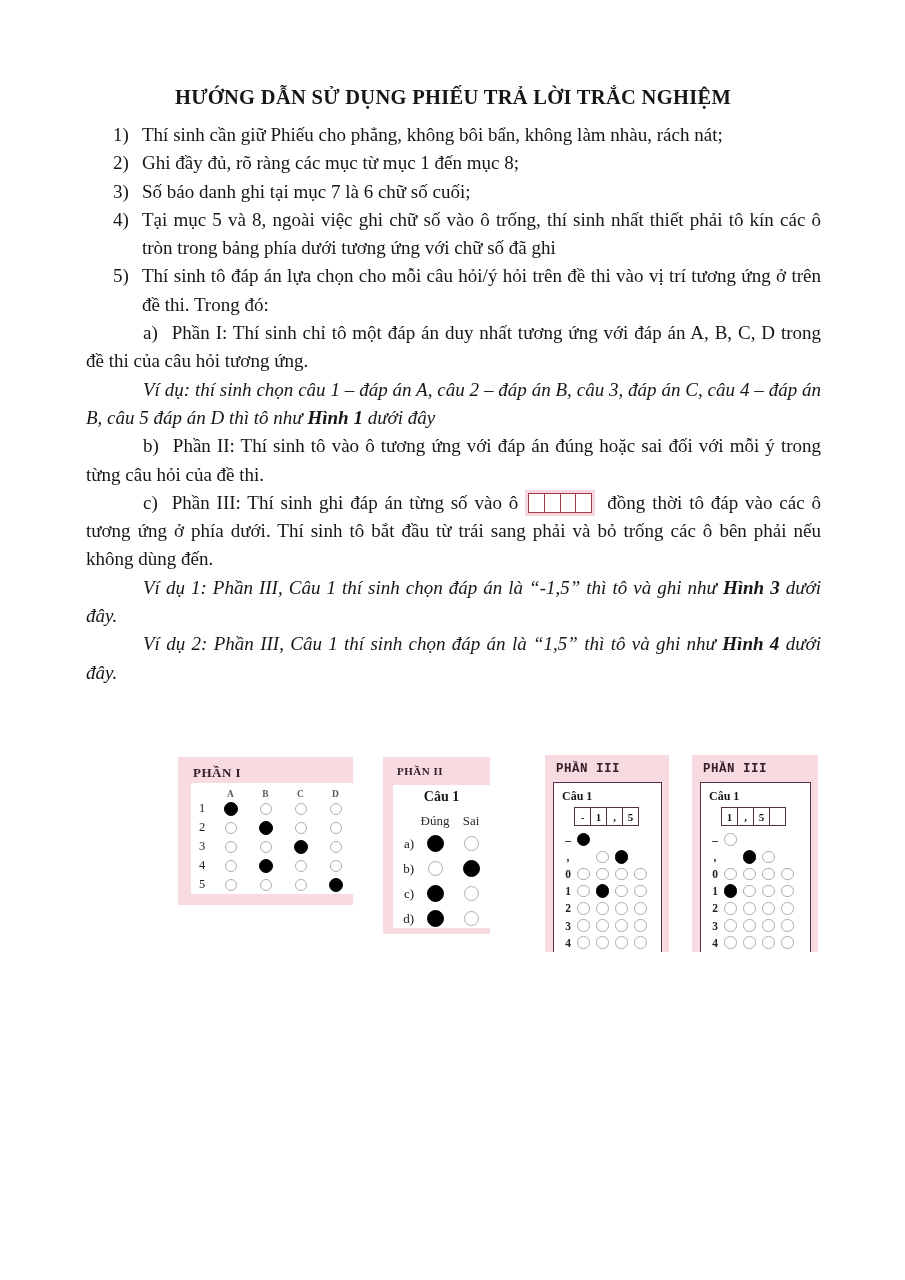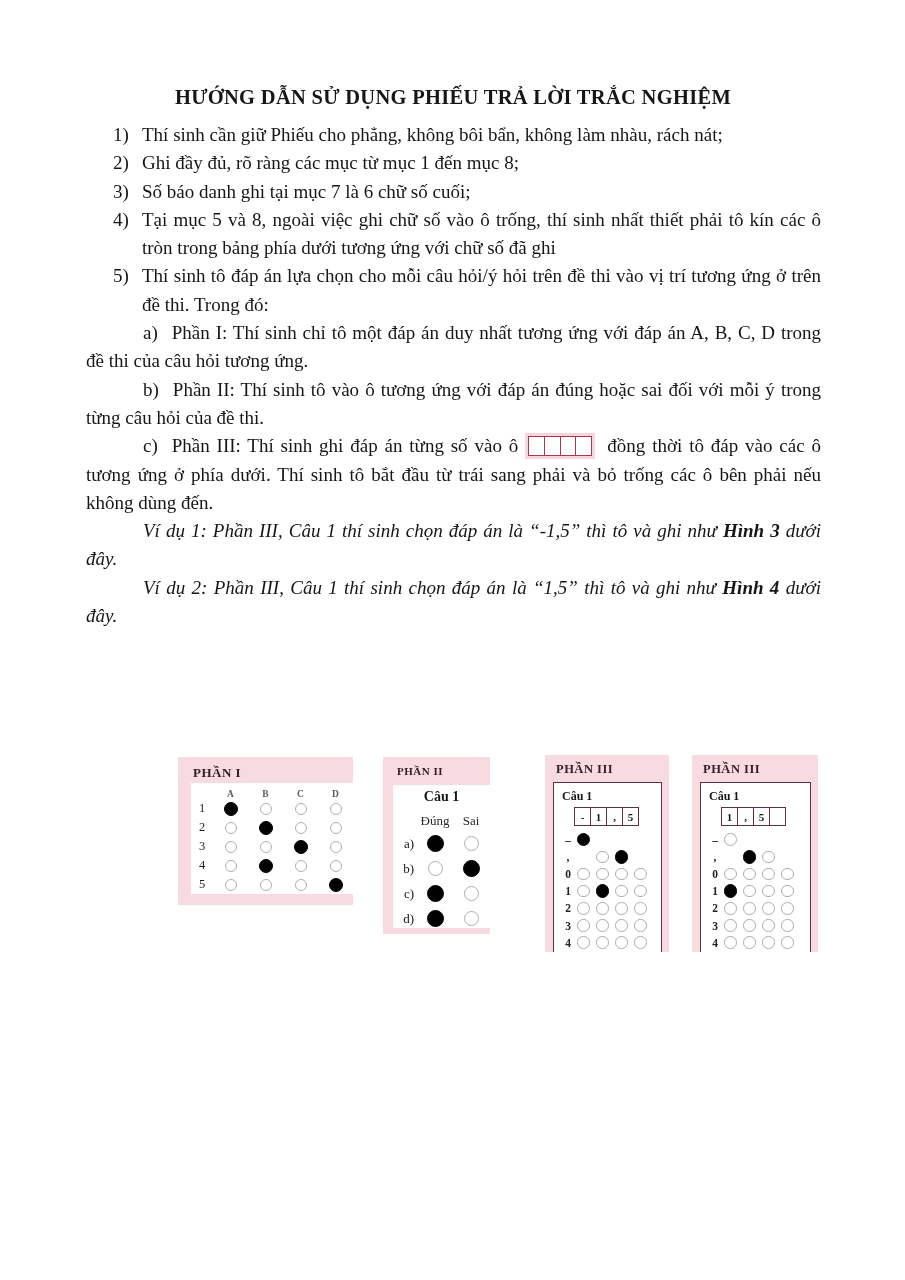--- a/index.html
+++ b/index.html
@@ -40,21 +40,21 @@
   .p2q{font-weight:bold;text-align:center;font-size:14px;margin-top:4px;height:22px;}
   .p2-head{display:flex;height:20px;align-items:center;}
   .p2-head .p2-lab{width:24px;}
   .p2-col{width:36px;text-align:center;font-size:13px;color:#2a2a2a;}
   .p2-row{display:flex;align-items:center;height:25px;}
   .p2-lab{width:24px;text-align:right;font-size:13px;padding-right:3px;box-sizing:border-box;}
   .p2-cell{width:36px;display:flex;justify-content:center;}
 
   #fig3{left:545px;top:755px;width:124px;height:293px;}
   #fig4{left:692px;top:755px;width:126px;height:293px;}
-  .figp3 .fhead{font-size:12.5px;padding:7px 0 0 11px;}
+  .figp3 .fhead{font-size:12.5px;padding:7px 0 0 11px;font-family:Liberation Mono, monospace;}
   .fpanel{position:absolute;left:8px;top:27px;right:7px;bottom:8px;border:1.5px solid #573048;background:#fff;padding:6px 0 0 8px;box-sizing:border-box;}
   .fq{font-weight:bold;font-size:12px;height:15px;}
   .ansbox{display:flex;margin:3px 0 5px 12px;}
   .acell{width:17px;height:19px;border:1px solid #573048;margin-left:-1px;display:flex;align-items:center;justify-content:center;font-size:11px;font-weight:bold;box-sizing:border-box;background:#fff;}
   .acell:first-child{margin-left:0;}
   .drow{display:flex;align-items:center;height:17.2px;}
   .dlab{width:12px;font-size:11.5px;font-weight:bold;text-align:center;color:#222;}
   .dslot{width:19px;display:flex;justify-content:center;}
 
   .bubble{width:12px;height:12px;border:1.5px solid #b5abb0;border-radius:50%;background:#fff;box-sizing:border-box;}
@@ -79,20 +79,21 @@
 
   <div class="content">
     <p class="li"><span class="num">1)</span><span>Thí sinh cần giữ Phiếu cho phẳng, không bôi bẩn, không làm nhàu, rách nát;</span></p>
     <p class="li"><span class="num">2)</span><span>Ghi đầy đủ, rõ ràng các mục từ mục 1 đến mục 8;</span></p>
     <p class="li"><span class="num">3)</span><span>Số báo danh ghi tại mục 7 là 6 chữ số cuối;</span></p>
     <p class="li"><span class="num">4)</span><span>Tại mục 5 và 8, ngoài việc ghi chữ số vào ô trống, thí sinh nhất thiết phải tô kín các ô tròn trong bảng phía dưới tương ứng với chữ số đã ghi</span></p>
     <p class="li"><span class="num">5)</span><span>Thí sinh tô đáp án lựa chọn cho mỗi câu hỏi/ý hỏi trên đề thi vào vị trí tương ứng ở trên đề thi. Trong đó:</span></p>
 
     <p class="sub"><span class="lbl">a)</span><span>Phần I: Thí sinh chỉ tô một đáp án duy nhất tương ứng với đáp án A, B, C, D trong đề thi của câu hỏi tương ứng.</span></p>
 
+    <p class="ex"><span>Ví dụ: thí sinh chọn câu 1 – đáp án A, câu 2 – đáp án B, câu 3, đáp án C, câu 4 – đáp án B, câu 5 đáp án D thì tô như </span><span class="figname">Hình 1</span><span> dưới đây</span></p>
 
     <p class="sub"><span class="lbl">b)</span><span>Phần II: Thí sinh tô vào ô tương ứng với đáp án đúng hoặc sai  đối với mỗi ý trong từng câu hỏi của đề thi.</span></p>
 
 
     <p class="sub"><span class="lbl">c)</span><span>Phần III: Thí sinh ghi đáp án từng số vào ô</span><span class="inline-box">
           <span class="ibcell"></span>
           <span class="ibcell"></span>
           <span class="ibcell"></span>
           <span class="ibcell"></span>
         </span><span>đồng thời tô đáp vào các ô tương ứng ở phía dưới. Thí sinh tô bắt đầu từ trái sang phải và bỏ trống các ô bên phải nếu không dùng đến.</span></p>

